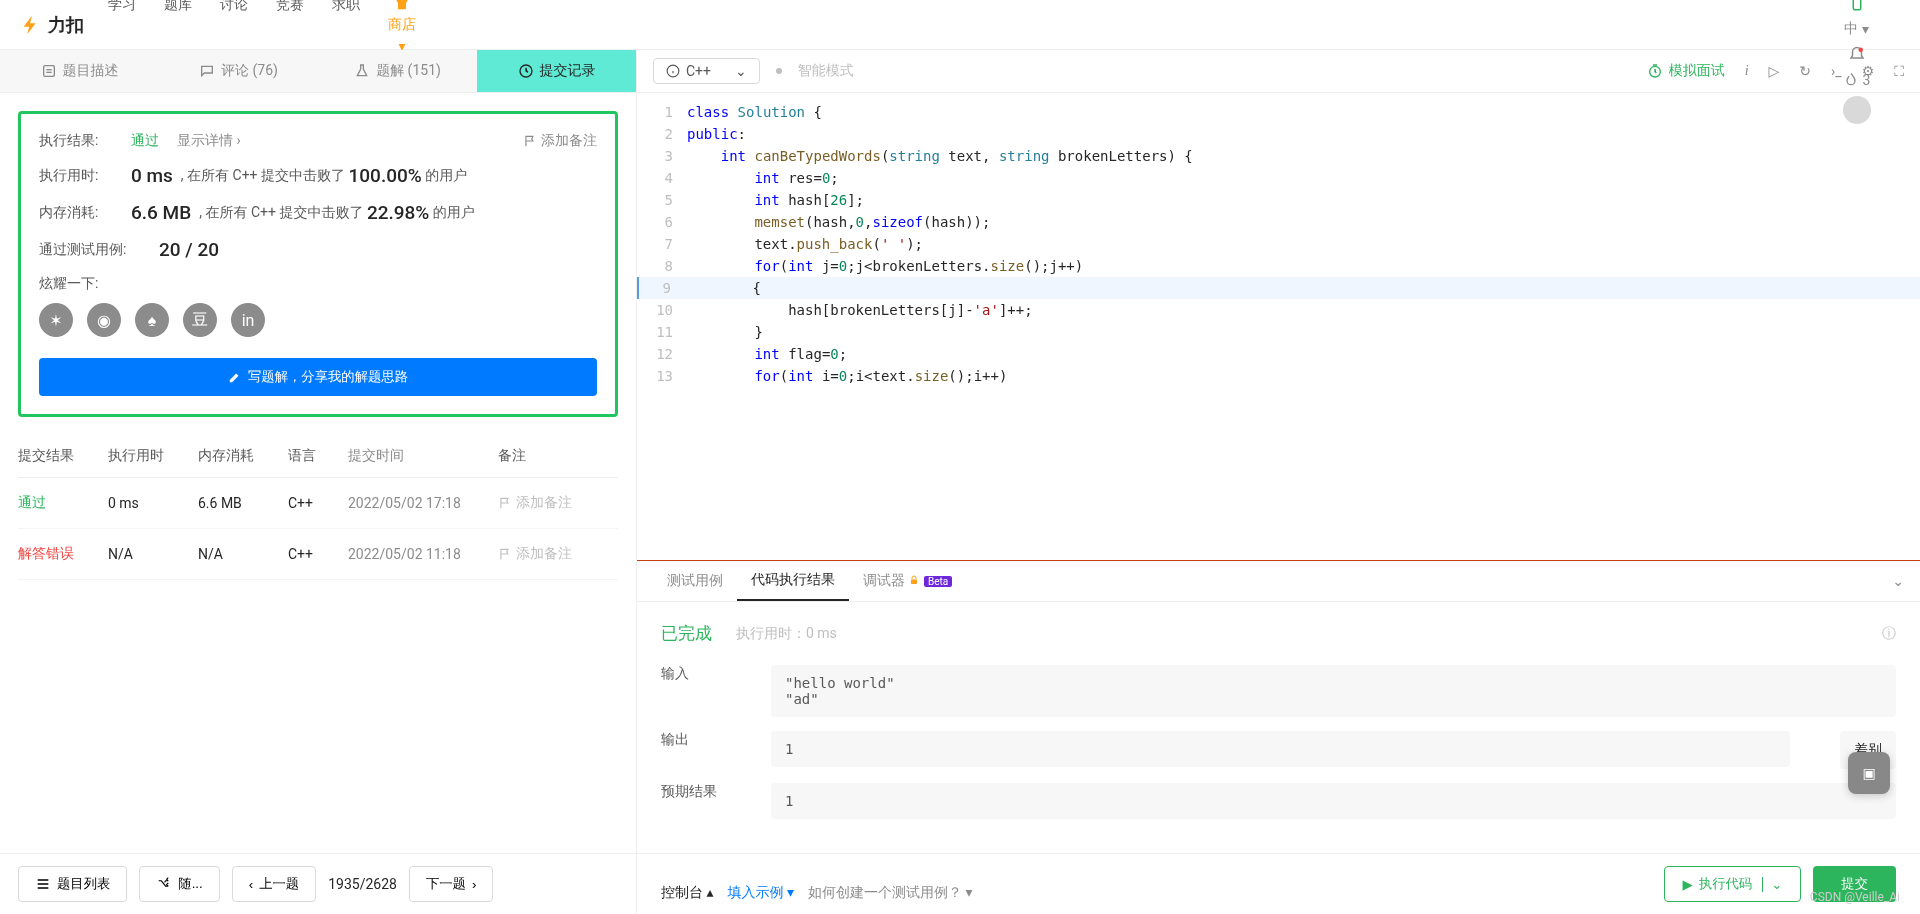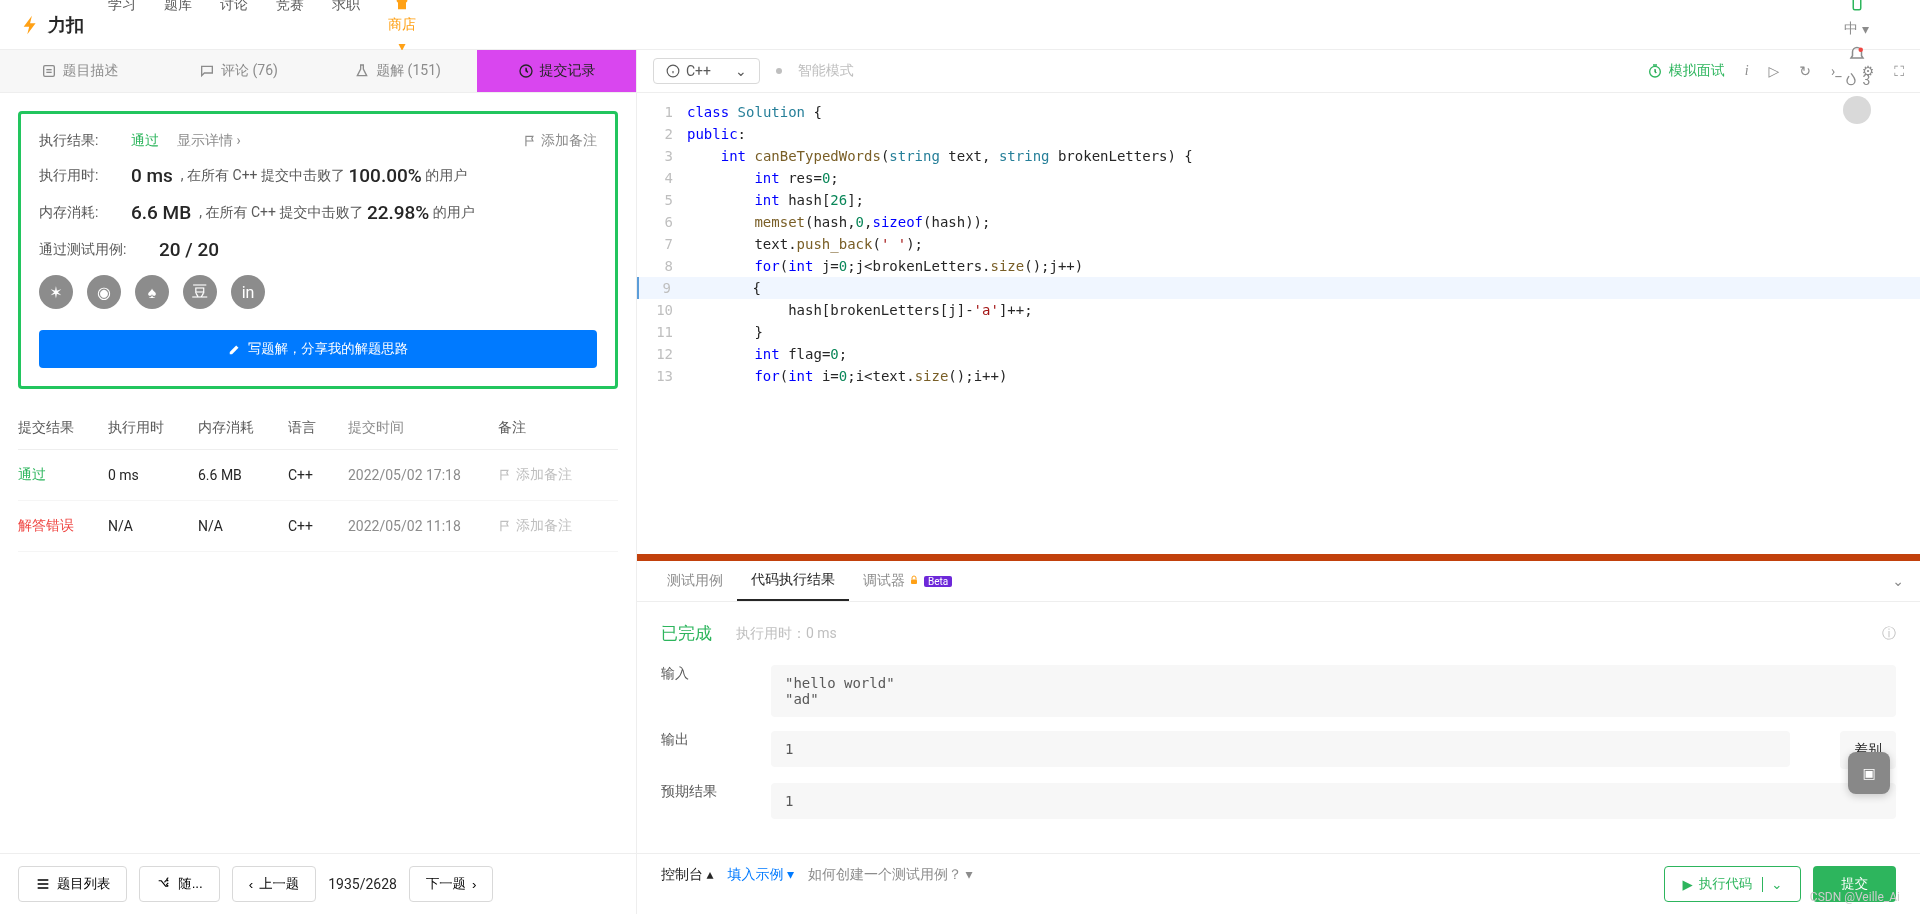--- a/index.html
+++ b/index.html
@@ -12,21 +12,21 @@
 .nav-item.store { color: #ffa116; display: flex; align-items: center; gap: 4px; flex-direction: column; }
 .header-right { margin-left: auto; display: flex; align-items: center; gap: 8px; flex-direction: column; }
 .plus-btn { border: 1px solid #ffa116; color: #ffa116; padding: 3px 10px; border-radius: 4px; font-size: 13px; }
 .interviewer-btn { border: 1px solid #2db55d; color: #2db55d; padding: 3px 10px; border-radius: 4px; font-size: 13px; background: #f0fdf4; }
 .hr-icon { color: #8c8c8c; display: flex; align-items: center; gap: 4px; }
 .avatar { width: 28px; height: 28px; background: #d9d9d9; border-radius: 50%; }
 .main { display: flex; height: calc(100vh - 50px); }
 .left-panel { width: 637px; border-right: 1px solid #eee; display: flex; flex-direction: column; }
 .tabs { display: flex; border-bottom: 1px solid #eee; background: #f7f7f7; }
 .tab { flex: 1; padding: 12px 8px; text-align: center; color: #8c8c8c; cursor: pointer; display: flex; align-items: center; justify-content: center; gap: 6px; font-size: 14px; }
-.tab.active { background: #d946ef; color: #262626; }
+.tab.active { background: #5eead4; color: #262626; }
 .tab-content { flex: 1; overflow-y: auto; padding: 0; }
 .result-card { margin: 18px; padding: 18px; border: 3px solid #22c55e; border-radius: 4px; }
 .result-row { display: flex; align-items: center; margin-bottom: 14px; color: #595959; font-size: 14px; }
 .result-label { width: 92px; }
 .pass { color: #2db55d; font-weight: 500; margin-right: 18px; }
 .detail-link { color: #8c8c8c; cursor: pointer; }
 .add-note { margin-left: auto; color: #8c8c8c; display: flex; align-items: center; gap: 4px; cursor: pointer; }
 .stat-val { font-size: 19px; font-weight: 500; color: #262626; margin-right: 8px; }
 .beat { font-size: 19px; font-weight: 500; color: #262626; }
 .share-label { color: #595959; margin-bottom: 10px; }
@@ -56,33 +56,33 @@
 .code-line { display: flex; }
 .gutter { width: 50px; text-align: right; padding-right: 14px; color: #bfbfbf; user-select: none; }
 .code { white-space: pre; }
 .kw { color: #0000ff; }
 .type { color: #267f99; }
 .fn { color: #795e26; }
 .str { color: #a31515; }
 .num { color: #098658; }
 .current-line { background: #f0f6ff; }
 .current-line .gutter { border-left: 2px solid #5b9dd9; padding-left: 0; width: 48px; }
-.console { border-top: 7px solid #c2410c; }
+.console { border-top: 1px solid #c2410c; }
 .console-tabs { display: flex; align-items: center; border-bottom: 1px solid #eee; padding: 0 16px; }
 .ctab { padding: 10px 14px; color: #8c8c8c; cursor: pointer; }
 .ctab.active { color: #262626; border-bottom: 2px solid #262626; }
 .beta { background: #6d28d9; color: #fff; font-size: 10px; padding: 0 4px; border-radius: 2px; }
 .console-body { padding: 20px 24px; }
 .done-row { display: flex; align-items: center; gap: 24px; margin-bottom: 20px; }
 .done { color: #2db55d; font-size: 17px; }
 .io-row { display: flex; align-items: flex-start; margin-bottom: 14px; gap: 40px; }
 .io-label { width: 70px; color: #595959; }
 .io-box { flex: 1; background: #f7f7f7; padding: 10px 14px; border-radius: 4px; font-family: Consolas, monospace; white-space: pre-line; color: #595959; }
 .diff-btn { padding: 10px 14px; background: #f7f7f7; border-radius: 4px; margin-left: 10px; }
-.console-footer { display: flex; align-items: flex-start; padding: 12px 24px; border-top: 1px solid #eee; gap: 14px; }
+.console-footer { display: flex; align-items: flex-end; padding: 12px 24px; border-top: 1px solid #eee; gap: 14px; }
 .cf-link { color: #007aff; cursor: pointer; }
 .cf-right { margin-left: auto; display: flex; gap: 12px; }
 .run-btn { border: 1px solid #2db55d; color: #2db55d; padding: 8px 18px; border-radius: 4px; display: flex; align-items: center; gap: 6px; cursor: pointer; background: #fff; }
 .submit-btn { background: #2db55d; color: #fff; border: none; padding: 8px 28px; border-radius: 4px; cursor: pointer; }
 .watermark { position: fixed; bottom: 10px; right: 20px; color: #ccc; font-size: 12px; pointer-events: none; }
 .fab { position: fixed; right: 30px; bottom: 120px; width: 42px; height: 42px; background: #888; border-radius: 8px; display: flex; align-items: center; justify-content: center; color: #fff; box-shadow: 0 2px 8px rgba(0,0,0,.2); }
 </style>
 </head>
 <body>
 
@@ -186,20 +186,21 @@
           <span class="result-label">内存消耗:</span>
           <span class="stat-val">6.6 MB</span>
           <span>, 在所有 C++ 提交中击败了</span>&nbsp;
           <span class="beat">22.98%</span>&nbsp;
           <span>的用户</span>
         </div>
         <div class="result-row">
           <span class="result-label" style="width:120px">通过测试用例:</span>
           <span class="stat-val">20 / 20</span>
         </div>
+        <div class="share-label">炫耀一下:</div>
         <div class="share-icons">
           <div class="share-icon">✶</div>
           <div class="share-icon">◉</div>
           <div class="share-icon">♠</div>
           <div class="share-icon">豆</div>
           <div class="share-icon">in</div>
         </div>
         <button class="write-btn">
           <svg width="14" height="14" viewBox="0 0 24 24">
               <path fill="currentColor" d="M3 17l11-11 4 4-11 11H3z"></path>

